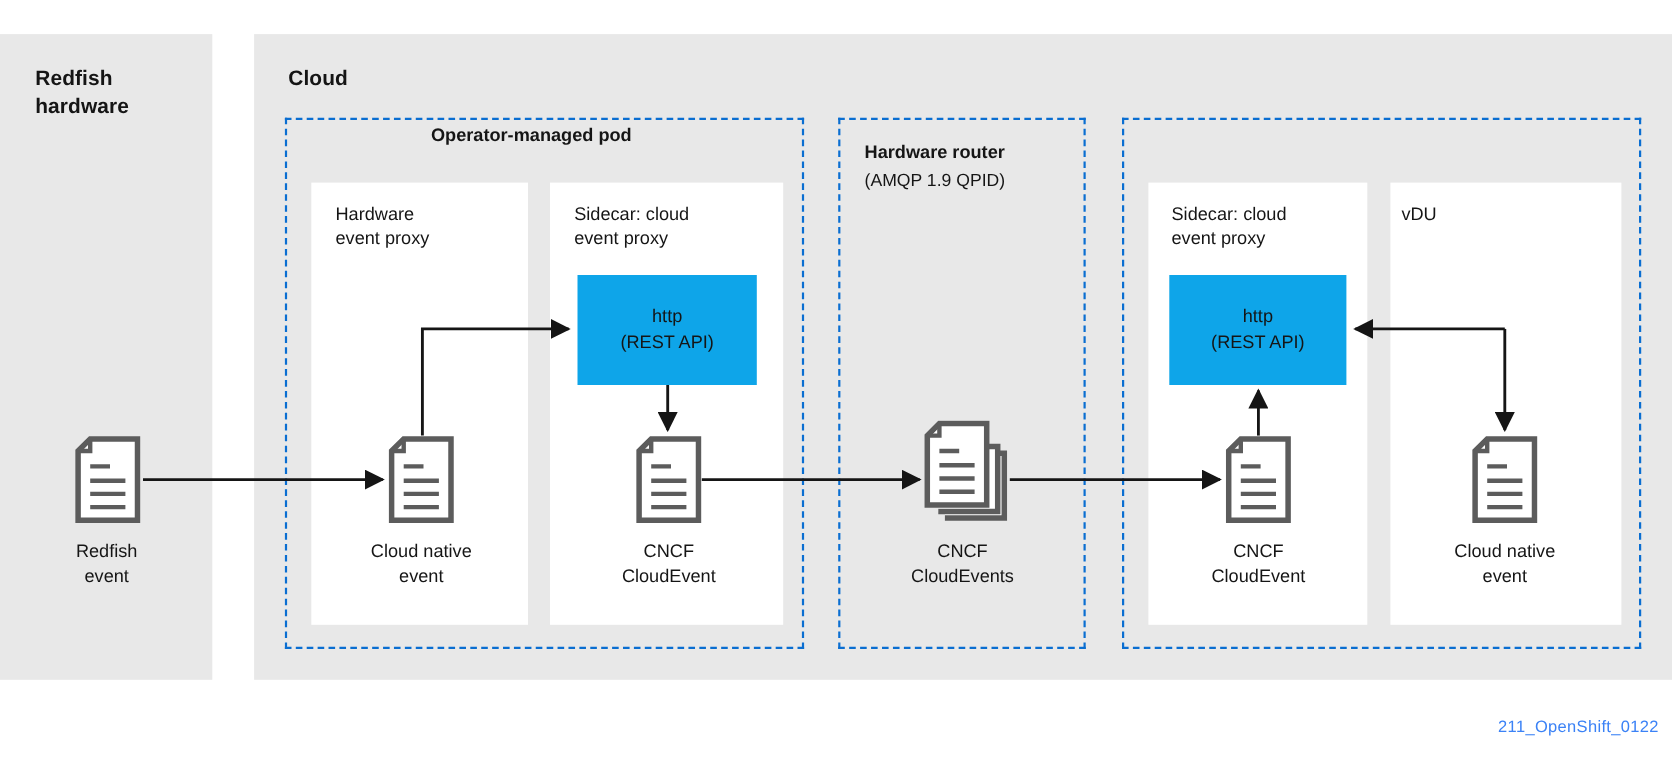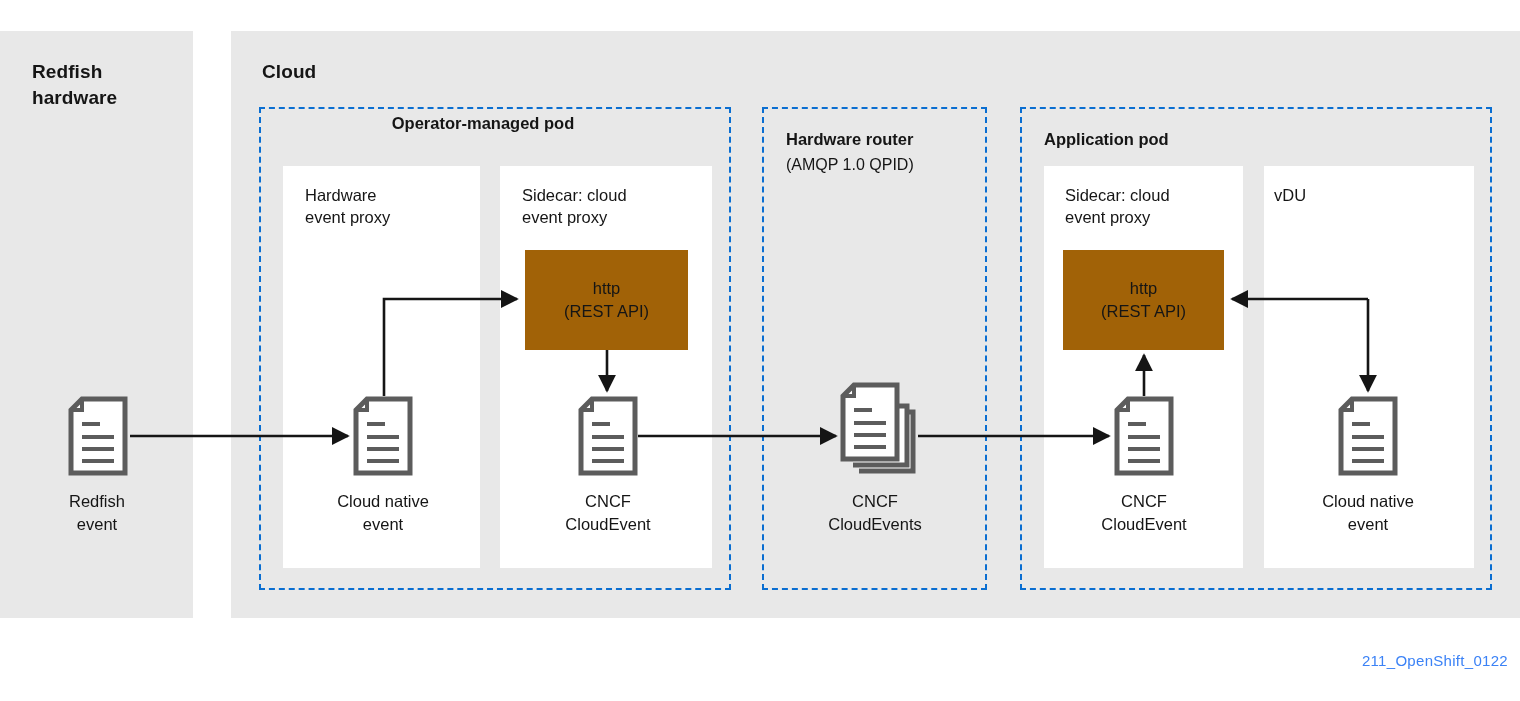--- a/index.html
+++ b/index.html
@@ -67,21 +67,21 @@
     position: absolute;
     font-size: 16.5px;
     line-height: 22px;
     color: #151515;
     white-space: pre-line;
   }
 
   
   .httpbox {
     position: absolute;
-    background: #a16207;
+    background: #0ea5e9;
     box-sizing: border-box;
     display: flex;
     align-items: center;
     justify-content: center;
     text-align: center;
   }
   .httpbox span {
     font-size: 16.5px;
     line-height: 23px;
     color: #151515;
@@ -145,24 +145,23 @@
   <div class="card-title" style="left:522px; top:184px; width:180px;">Sidecar: cloud
 event proxy</div>
 
   <div class="httpbox" style="left:525px; top:250px; width:163px; height:100px;">
     <span>http
 (REST API)</span>
   </div>
 
   <div class="pod" style="left:762px; top:107px; width:225px; height:483px;"></div>
   <div class="pod-title" style="left:786px; top:128px; width:200px;">Hardware router</div>
-  <div class="pod-subtitle" style="left:786px; top:154px; width:200px;">(AMQP 1.0 QPID)</div>
+  <div class="pod-subtitle" style="left:786px; top:154px; width:200px;">(AMQP 1.9 QPID)</div>
 
   <div class="pod" style="left:1020px; top:107px; width:472px; height:483px;"></div>
-  <div class="pod-title" style="left:1044px; top:128px; width:400px;">Application pod</div>
 
   <div class="card" style="left:1044px; top:166px; width:199px; height:402px;"></div>
   <div class="card-title" style="left:1065px; top:184px; width:180px;">Sidecar: cloud
 event proxy</div>
 
   <div class="httpbox" style="left:1063px; top:250px; width:161px; height:100px;">
     <span>http
 (REST API)</span>
   </div>
 

